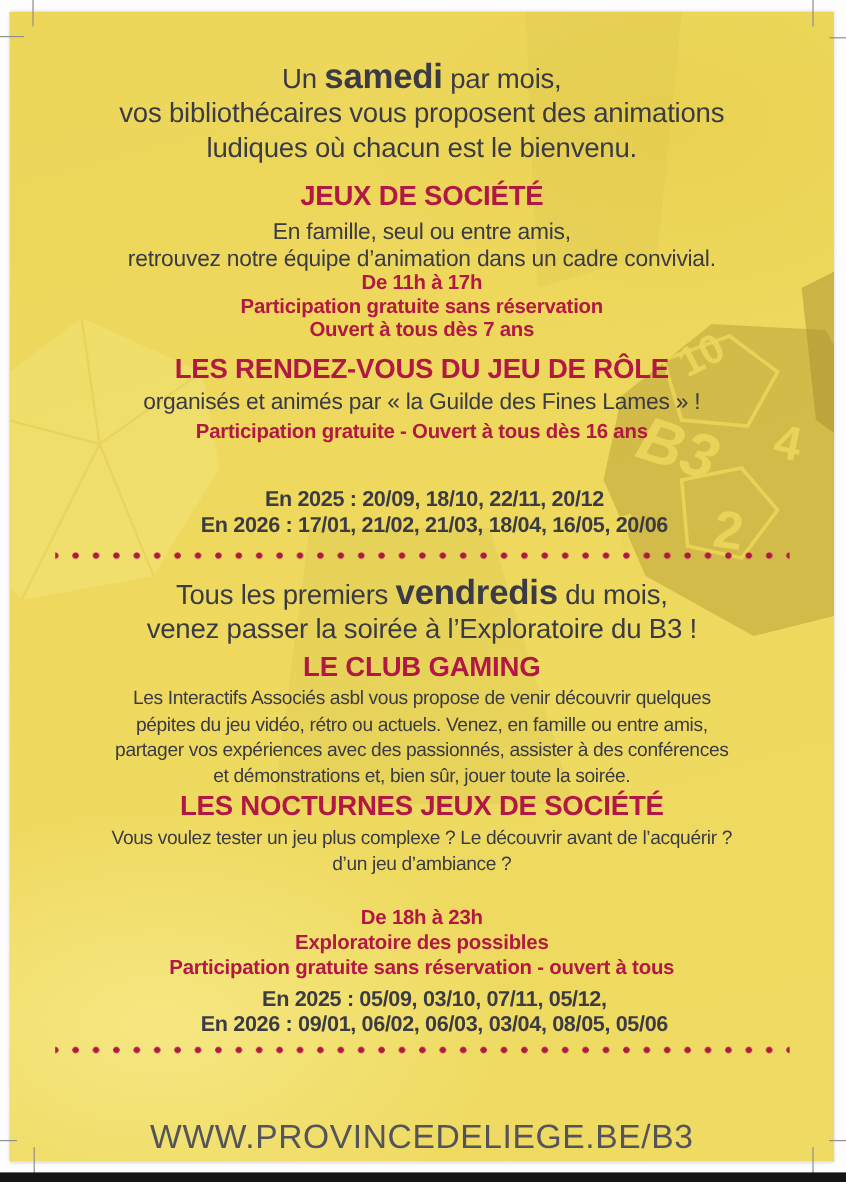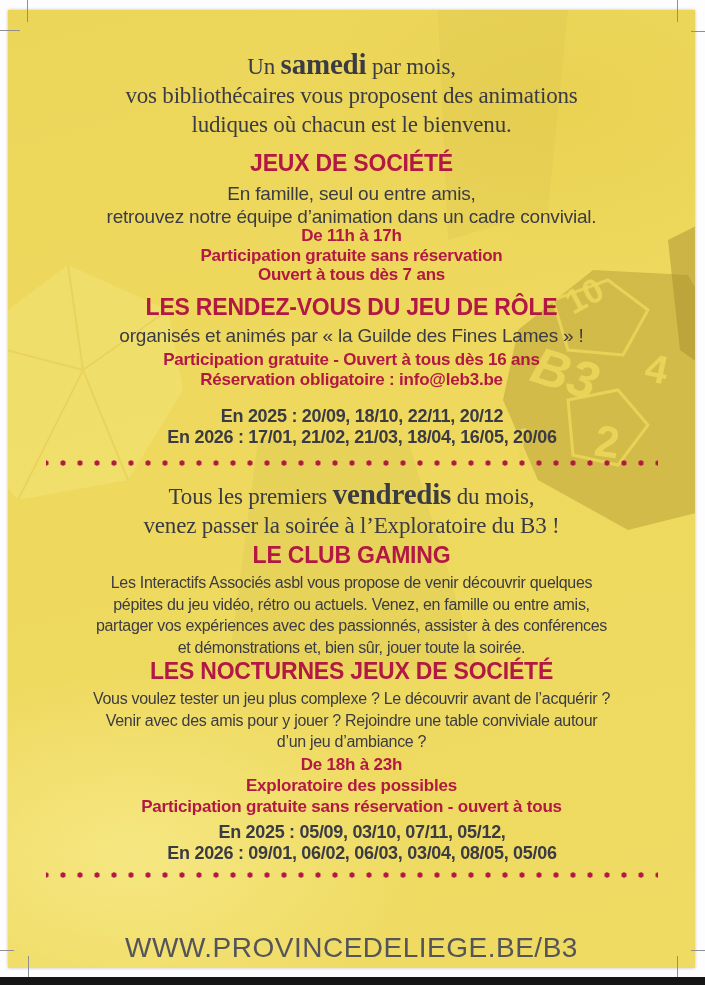--- a/index.html
+++ b/index.html
@@ -10,21 +10,21 @@
   .poster{
     position:absolute;left:8px;top:10px;width:687px;height:958px;overflow:hidden;
     background:
       radial-gradient(ellipse 420px 260px at 18% 88%, rgba(255,246,170,.45), rgba(255,246,170,0) 70%),
       radial-gradient(ellipse 380px 240px at 80% 10%, rgba(226,198,60,.30), rgba(226,198,60,0) 70%),
       linear-gradient(165deg,#ecd65a 0%,#eed95e 45%,#efdb63 100%);
     box-shadow:0 0 3px rgba(0,0,0,.25);
   }
   .bg-art{position:absolute;inset:0;pointer-events:none;}
   .content-block{position:absolute;left:0;width:100%;text-align:center;letter-spacing:-0.2px;}
-  .intro{font-size:23px;line-height:29px;color:#3b3b44;font-family:Liberation Serif, serif;}
+  .intro{font-size:23px;line-height:29px;color:#3b3b44;}
   .intro .kw{font-size:29px;font-weight:700;}
   .sec-title{font-size:23px;line-height:26px;font-weight:700;color:#b21844;}
   .body-line{font-size:19px;line-height:23px;color:#3b3b44;white-space:nowrap;}
   .body-sm{font-size:16px;line-height:21.5px;color:#3b3b44;white-space:nowrap;letter-spacing:-0.3px;}
   .red-info{font-size:17px;line-height:19.5px;font-weight:700;color:#b21844;white-space:nowrap;}
   .red-info2{font-size:17px;line-height:21px;font-weight:700;color:#b21844;white-space:nowrap;}
   .dates{font-size:18px;line-height:21px;font-weight:700;color:#3b3b44;white-space:nowrap;letter-spacing:-0.3px;padding-left:21px;}
   .dots{
     height:6px;width:612px;margin:0 auto;
     background-image:radial-gradient(circle, #b21844 2.4px, rgba(178,24,68,0) 2.9px);
@@ -87,21 +87,20 @@
     <div class="content-block" style="top:216px">
       <div class="red-info">De 11h à 17h</div>
       <div class="red-info">Participation gratuite sans réservation</div>
       <div class="red-info">Ouvert à tous dès 7 ans</div>
     </div>
 
     <div class="content-block sec-title" style="top:284px">LES RENDEZ-VOUS DU JEU DE RÔLE</div>
     <div class="content-block body-line" style="top:314px">organisés et animés par « la Guilde des Fines Lames » !</div>
     <div class="content-block" style="top:340px">
       <div class="red-info">Participation gratuite - Ouvert à tous dès 16 ans</div>
-      <div class="red-info">Réservation obligatoire : info@leb3.be</div>
     </div>
     <div class="content-block" style="top:396px">
       <div class="dates">En 2025 : 20/09, 18/10, 22/11, 20/12</div>
       <div class="dates">En 2026 : 17/01, 21/02, 21/03, 18/04, 16/05, 20/06</div>
     </div>
 
     <div class="content-block" style="top:450px">
         <div class="dots"></div>
       </div>
 
@@ -114,21 +113,20 @@
     <div class="content-block" style="top:562px">
       <div class="body-sm">Les Interactifs Associés asbl vous propose de venir découvrir quelques</div>
       <div class="body-sm">pépites du jeu vidéo, rétro ou actuels. Venez, en famille ou entre amis,</div>
       <div class="body-sm">partager vos expériences avec des passionnés, assister à des conférences</div>
       <div class="body-sm">et démonstrations et, bien sûr, jouer toute la soirée.</div>
     </div>
 
     <div class="content-block sec-title" style="top:648px">LES NOCTURNES JEUX DE SOCIÉTÉ</div>
     <div class="content-block" style="top:678px">
       <div class="body-sm">Vous voulez tester un jeu plus complexe ? Le découvrir avant de l’acquérir ?</div>
-      <div class="body-sm">Venir avec des amis pour y jouer ? Rejoindre une table conviviale autour</div>
       <div class="body-sm">d’un jeu d’ambiance ?</div>
     </div>
     <div class="content-block" style="top:744px">
       <div class="red-info2">De 18h à 23h</div>
       <div class="red-info2">Exploratoire des possibles</div>
       <div class="red-info2">Participation gratuite sans réservation - ouvert à tous</div>
     </div>
     <div class="content-block" style="top:812px">
       <div class="dates">En 2025 : 05/09, 03/10, 07/11, 05/12,</div>
       <div class="dates">En 2026 : 09/01, 06/02, 06/03, 03/04, 08/05, 05/06</div>

